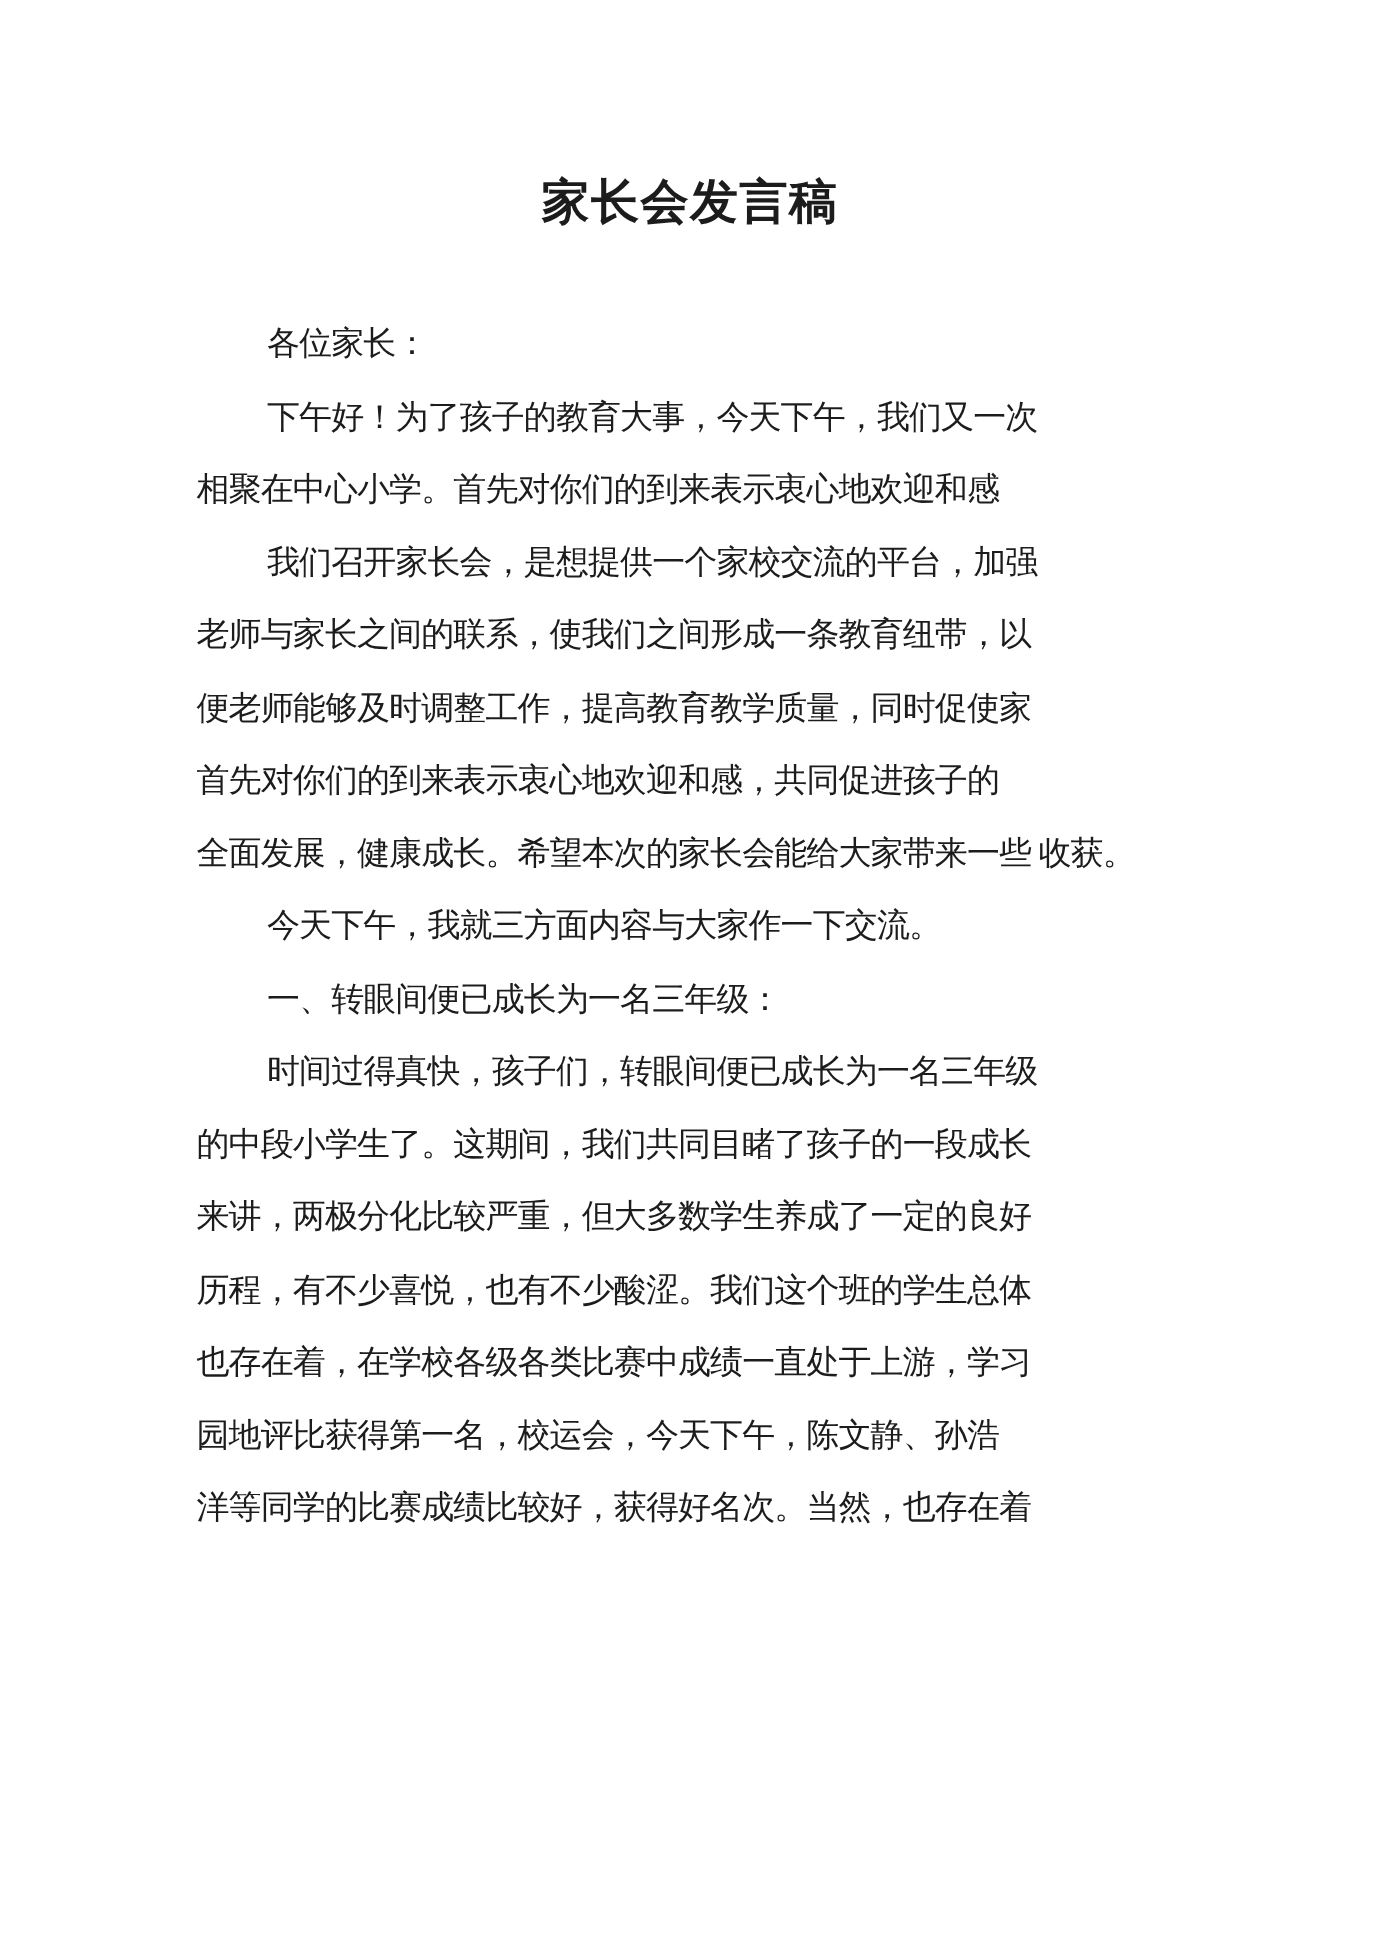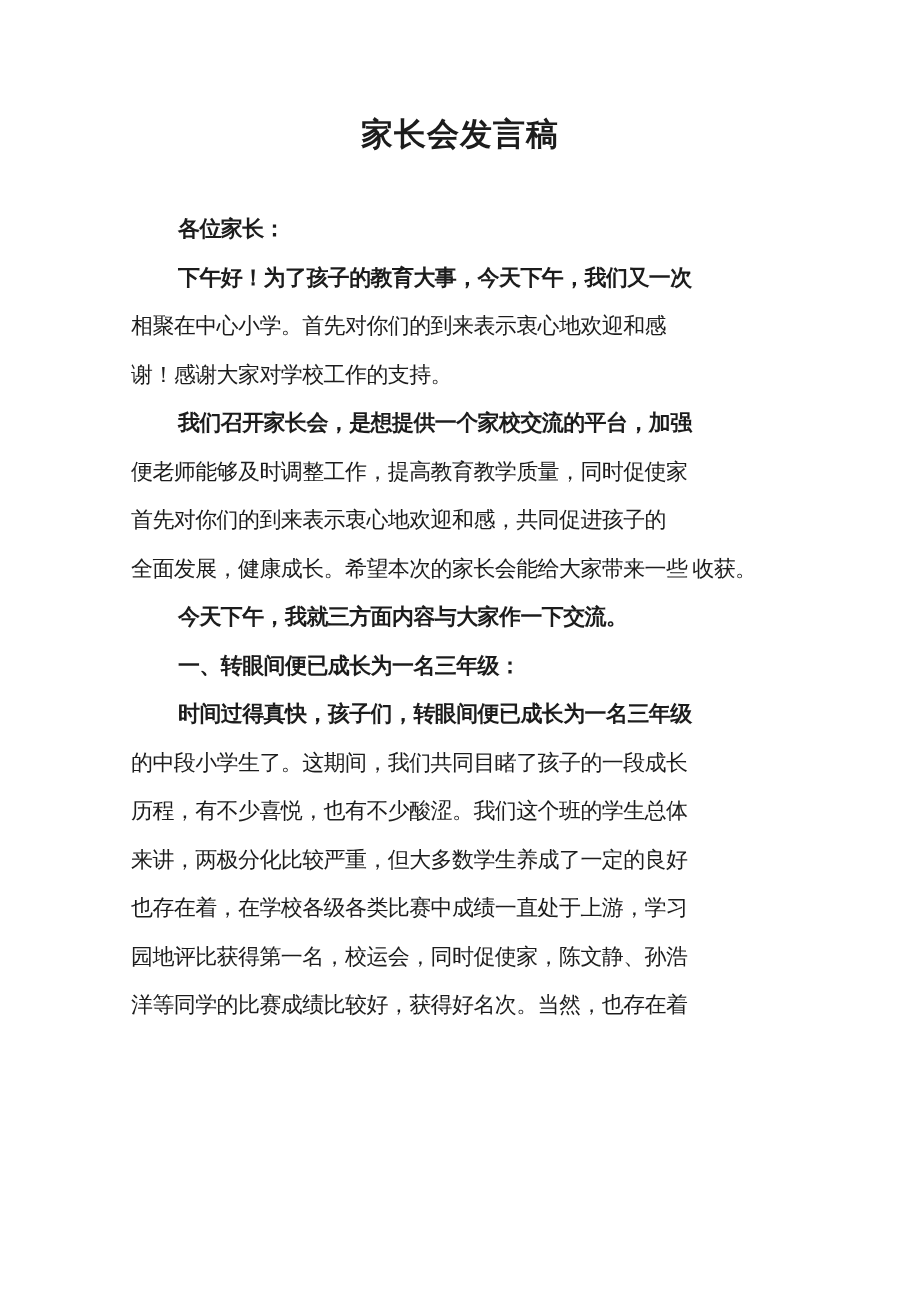--- a/index.html
+++ b/index.html
@@ -37,40 +37,39 @@
   .line {
     display: block;
     height: 48.5px;
     line-height: 48.5px;
     font-size: 22px;
     letter-spacing: -0.6px;
     white-space: pre;
   }
   .line.indent {
     padding-left: 47px;
-    font-weight: bold;
   }
 </style>
 </head>
 <body>
 
 <div class="page">
   <div class="doc-title">家长会发言稿</div>
   <div class="doc-body">
       <div class="line indent">各位家长：</div>
       <div class="line indent">下午好！为了孩子的教育大事，今天下午，我们又一次</div>
       <div class="line">相聚在中心小学。首先对你们的到来表示衷心地欢迎和感</div>
-      <div class="line">谢！感谢大家对学校工作的支持。</div>
       <div class="line indent">我们召开家长会，是想提供一个家校交流的平台，加强</div>
+      <div class="line">老师与家长之间的联系，使我们之间形成一条教育纽带，以</div>
       <div class="line">便老师能够及时调整工作，提高教育教学质量，同时促使家</div>
       <div class="line">首先对你们的到来表示衷心地欢迎和感，共同促进孩子的</div>
       <div class="line">全面发展，健康成长。希望本次的家长会能给大家带来一些 收获。</div>
       <div class="line indent">今天下午，我就三方面内容与大家作一下交流。</div>
       <div class="line indent">一、转眼间便已成长为一名三年级：</div>
       <div class="line indent">时间过得真快，孩子们，转眼间便已成长为一名三年级</div>
       <div class="line">的中段小学生了。这期间，我们共同目睹了孩子的一段成长</div>
+      <div class="line">来讲，两极分化比较严重，但大多数学生养成了一定的良好</div>
       <div class="line">历程，有不少喜悦，也有不少酸涩。我们这个班的学生总体</div>
-      <div class="line">来讲，两极分化比较严重，但大多数学生养成了一定的良好</div>
       <div class="line">也存在着，在学校各级各类比赛中成绩一直处于上游，学习</div>
-      <div class="line">园地评比获得第一名，校运会，同时促使家，陈文静、孙浩</div>
+      <div class="line">园地评比获得第一名，校运会，今天下午，陈文静、孙浩</div>
       <div class="line">洋等同学的比赛成绩比较好，获得好名次。当然，也存在着</div>
     </div>
 </div>
 
 </body></html>

